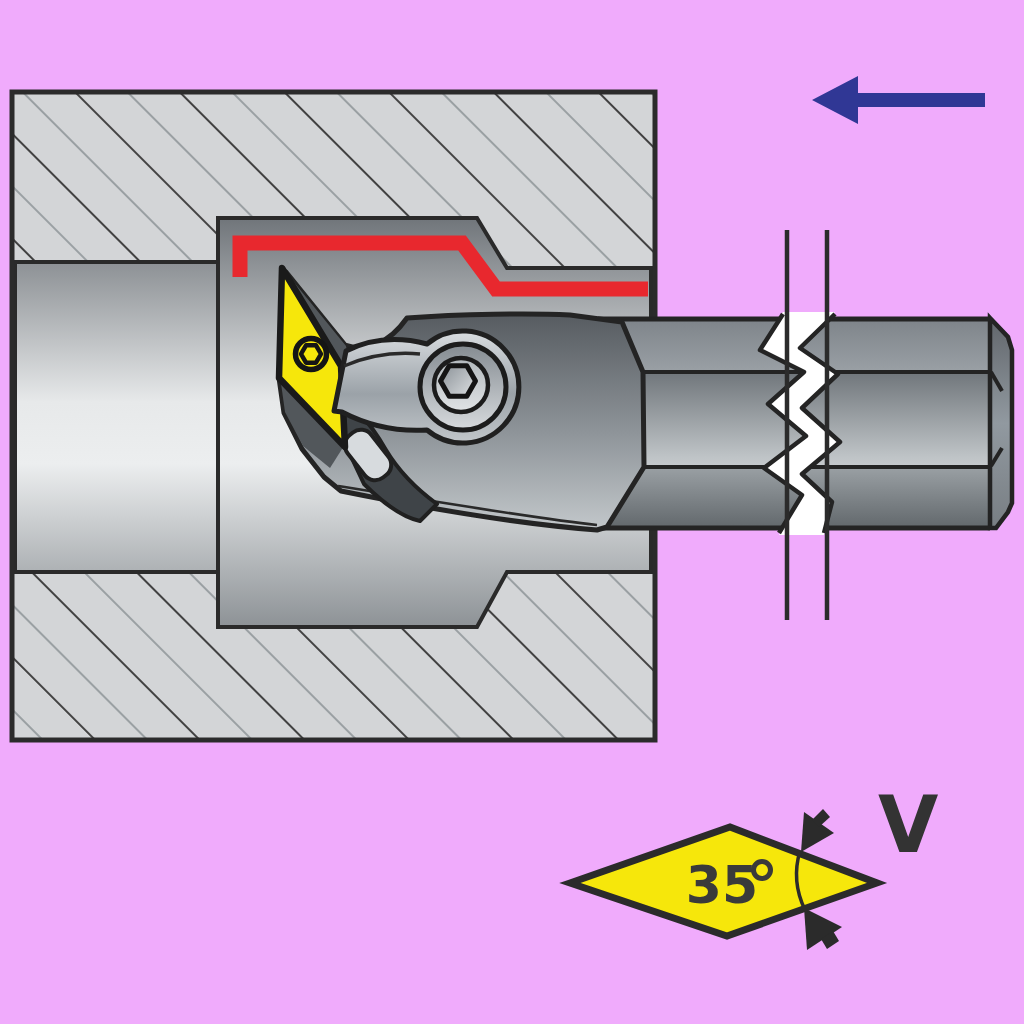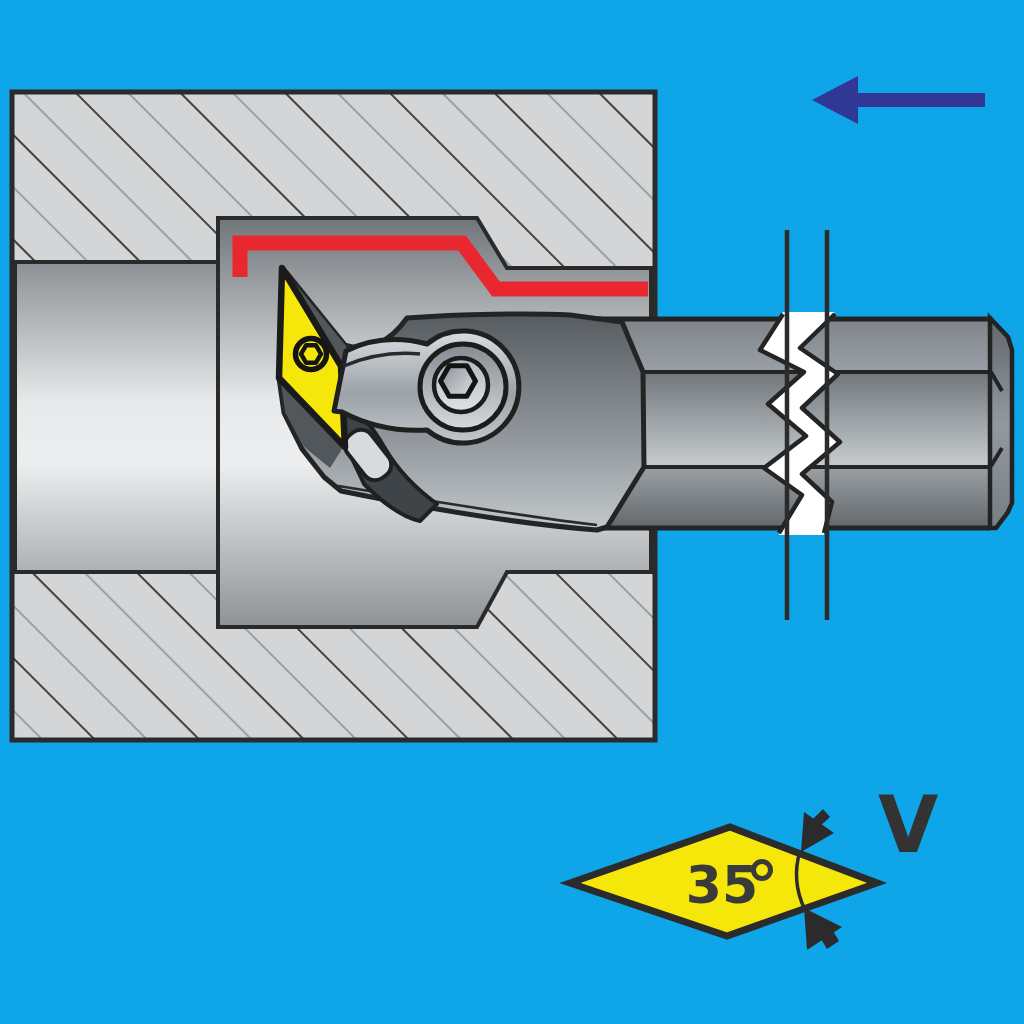--- a/index.html
+++ b/index.html
@@ -1,17 +1,17 @@
 <!DOCTYPE html>
 <html><head>
 <meta charset="utf-8">
 <style>
   html,body{margin:0;padding:0;background:#ffffff;}
   .stage{
-    width:1024px;height:1024px;position:relative;background:#0ea5e9;
+    width:1024px;height:1024px;position:relative;background:#f0abfc;
     font-family:"DejaVu Sans", sans-serif;
     overflow:hidden;
   }
   svg{display:block;}
   text{font-family:"DejaVu Sans", sans-serif;}
 </style>
 </head>
 <body>
 
 <div class="stage">

